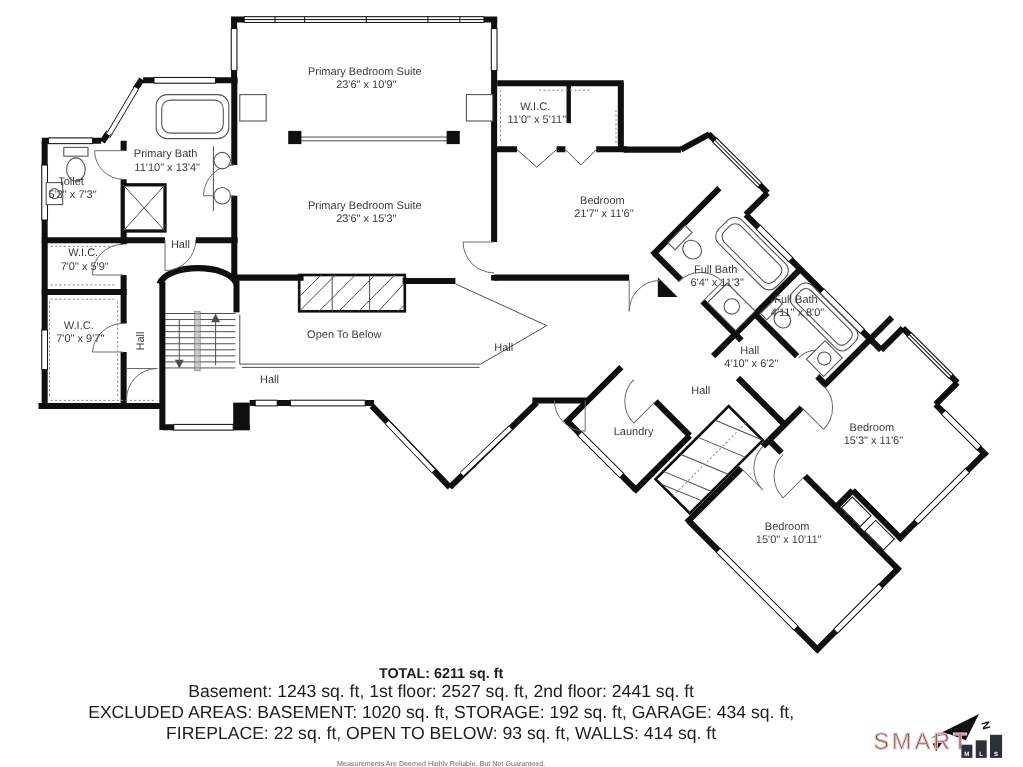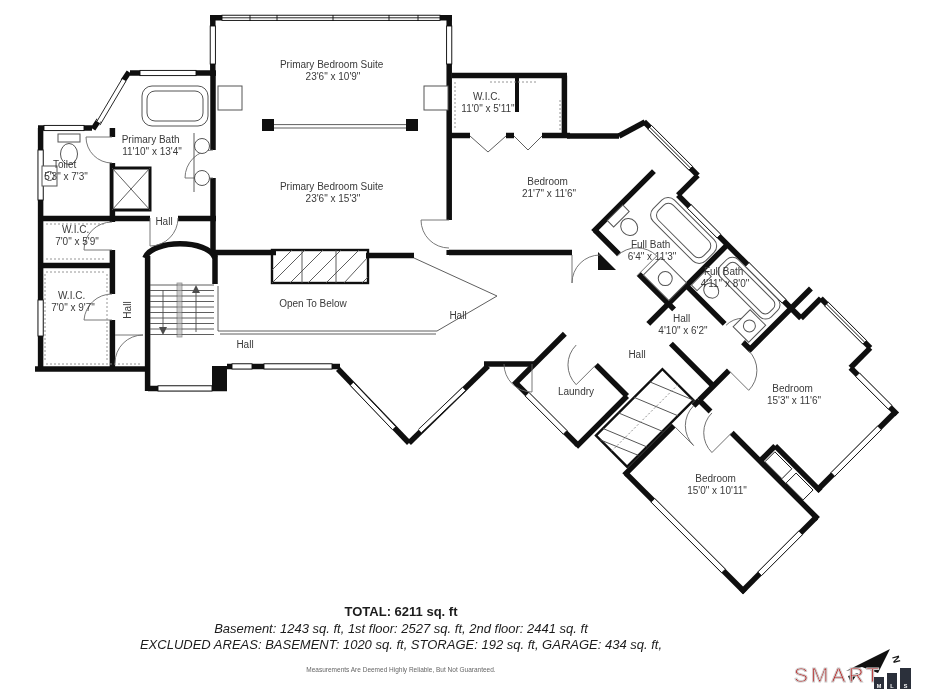--- a/index.html
+++ b/index.html
@@ -14,21 +14,21 @@
   .thin{stroke:#4d4d4d;stroke-width:0.9;fill:none;}
   .arc{stroke:#6a6a6a;stroke-width:0.9;fill:none;}
   .fix{stroke:#555;stroke-width:1;fill:#fff;}
   .win{fill:#fff;stroke:#0f0f0f;stroke-width:0.9;}
   .wl{stroke:#0f0f0f;stroke-width:0.9;}
   .wwhite{stroke:#fff;stroke-width:4.2;fill:none;}
   .dash{stroke:#8a8a8a;stroke-width:0.9;stroke-dasharray:2 2;fill:none;}
   .blk{fill:#0f0f0f;}
   #summary{position:absolute;left:0;top:604px;width:746px;text-align:center;color:#1c1c1c;margin-left:28px;}
   #summary .total{font-size:13px;font-weight:bold;margin:0 0 2px 0;}
-  #summary .line{font-size:13px;margin:0 0 1px 0;font-style:italic;}
+  #summary .line{font-size:16px;margin:0 0 1px 0;}
   #summary .disc{font-size:6.5px;color:#666;margin-top:14px;}
   #logo{position:absolute;left:790px;top:645px;width:135px;height:50px;}
   #logo .word{position:absolute;left:4px;top:18px;font-size:21px;letter-spacing:3px;
         color:#b91c1c;-webkit-text-stroke:1px #cfcfcf;text-shadow:0 0 1px #d8d8d8;}
   #logo .bars{position:absolute;left:84px;top:22px;width:46px;height:22px;}
   #logo .bar{position:absolute;bottom:0;background:#2b303b;color:#fff;font-size:5.5px;
         font-weight:bold;text-align:center;display:flex;align-items:flex-end;justify-content:center;}
   #logo .b0{left:0;width:10px;height:12px;}
   #logo .b1{left:13px;width:10px;height:16px;}
   #logo .b2{left:26px;width:11px;height:21px;}
@@ -299,20 +299,21 @@
     <text class="lbl" x="458" y="319">Hall</text>
     <text class="lbl" x="637" y="358">Hall</text>
     <text class="lbl" x="576" y="395">Laundry</text>
   </g>
 </svg>
 
 <div id="summary">
   <div class="total">TOTAL: 6211 sq. ft</div>
   <div class="line">Basement: 1243 sq. ft, 1st floor: 2527 sq. ft, 2nd floor: 2441 sq. ft</div>
   <div class="line">EXCLUDED AREAS: BASEMENT: 1020 sq. ft, STORAGE: 192 sq. ft, GARAGE: 434 sq. ft,</div>
+  <div class="line">FIREPLACE: 22 sq. ft, OPEN TO BELOW: 93 sq. ft, WALLS: 414 sq. ft</div>
   <div class="disc">Measurements Are Deemed Highly Reliable, But Not Guaranteed.</div>
 </div>
 
 <div id="logo">
   <svg id="northsvg" width="72" height="48" viewBox="0 0 72 48">
     <polygon points="8,28 52,6 40,30 24,24" fill="#111"></polygon>
     <polygon points="10,33 20,30 13,40" fill="#111"></polygon>
     <text x="57" y="16" font-size="10" font-weight="bold" fill="#111" transform="rotate(75 57 13)">N</text>
   </svg>
   <span class="word">SMART</span>

